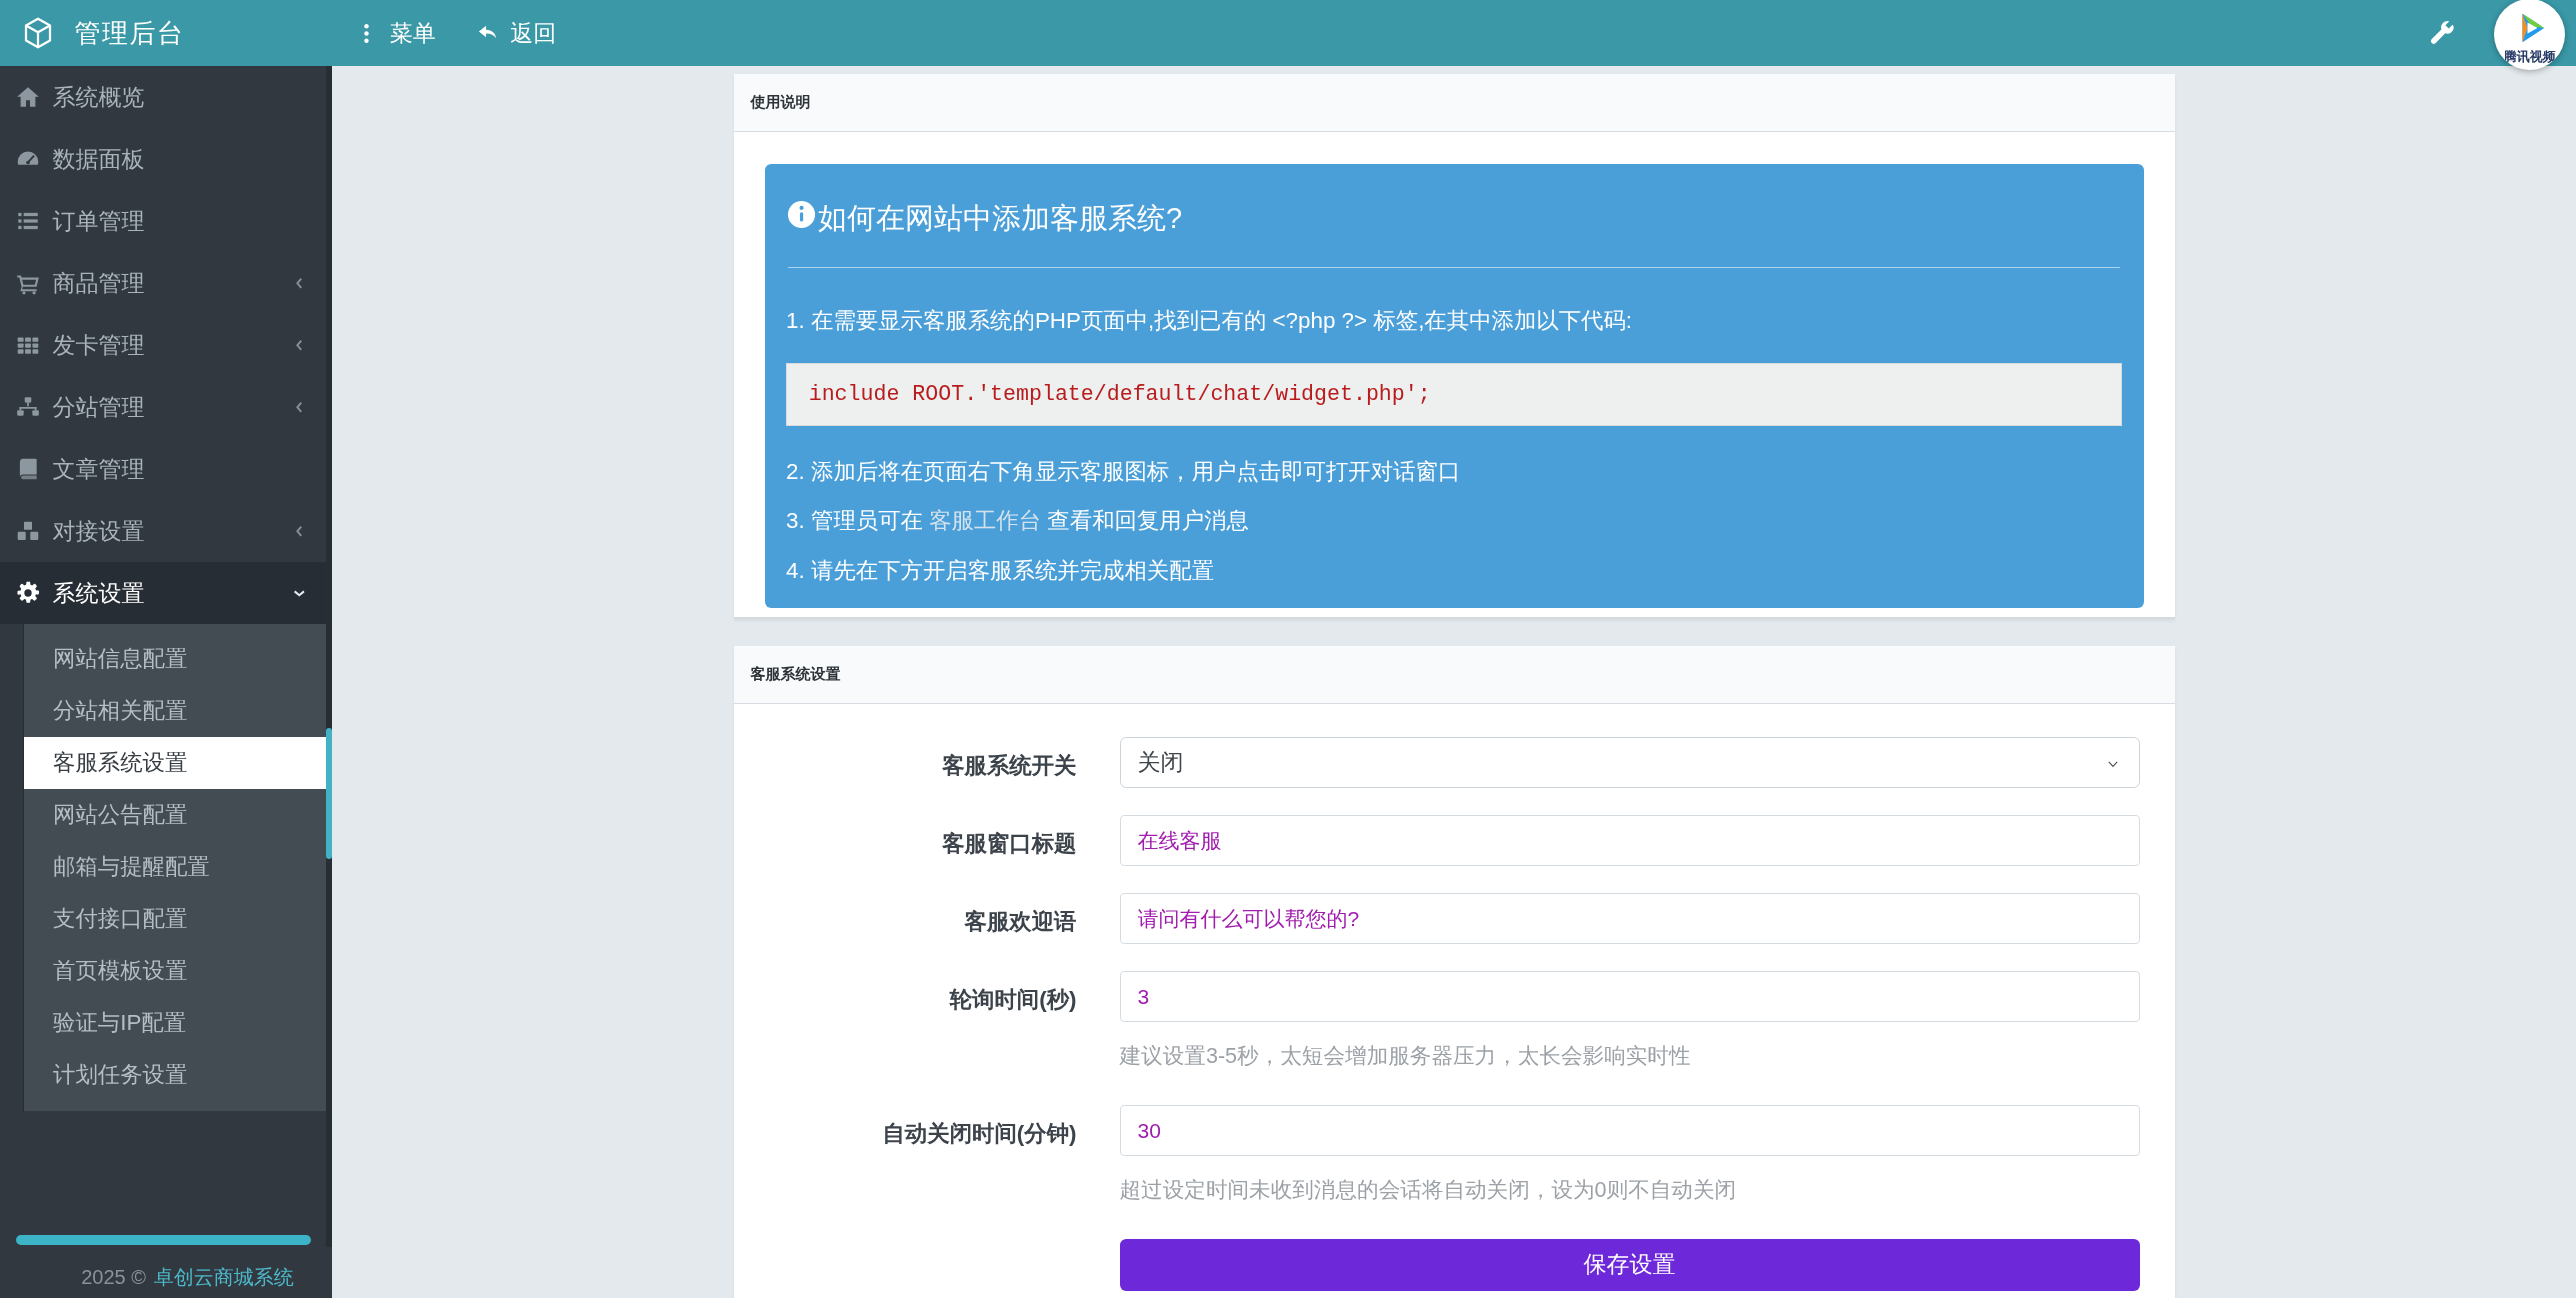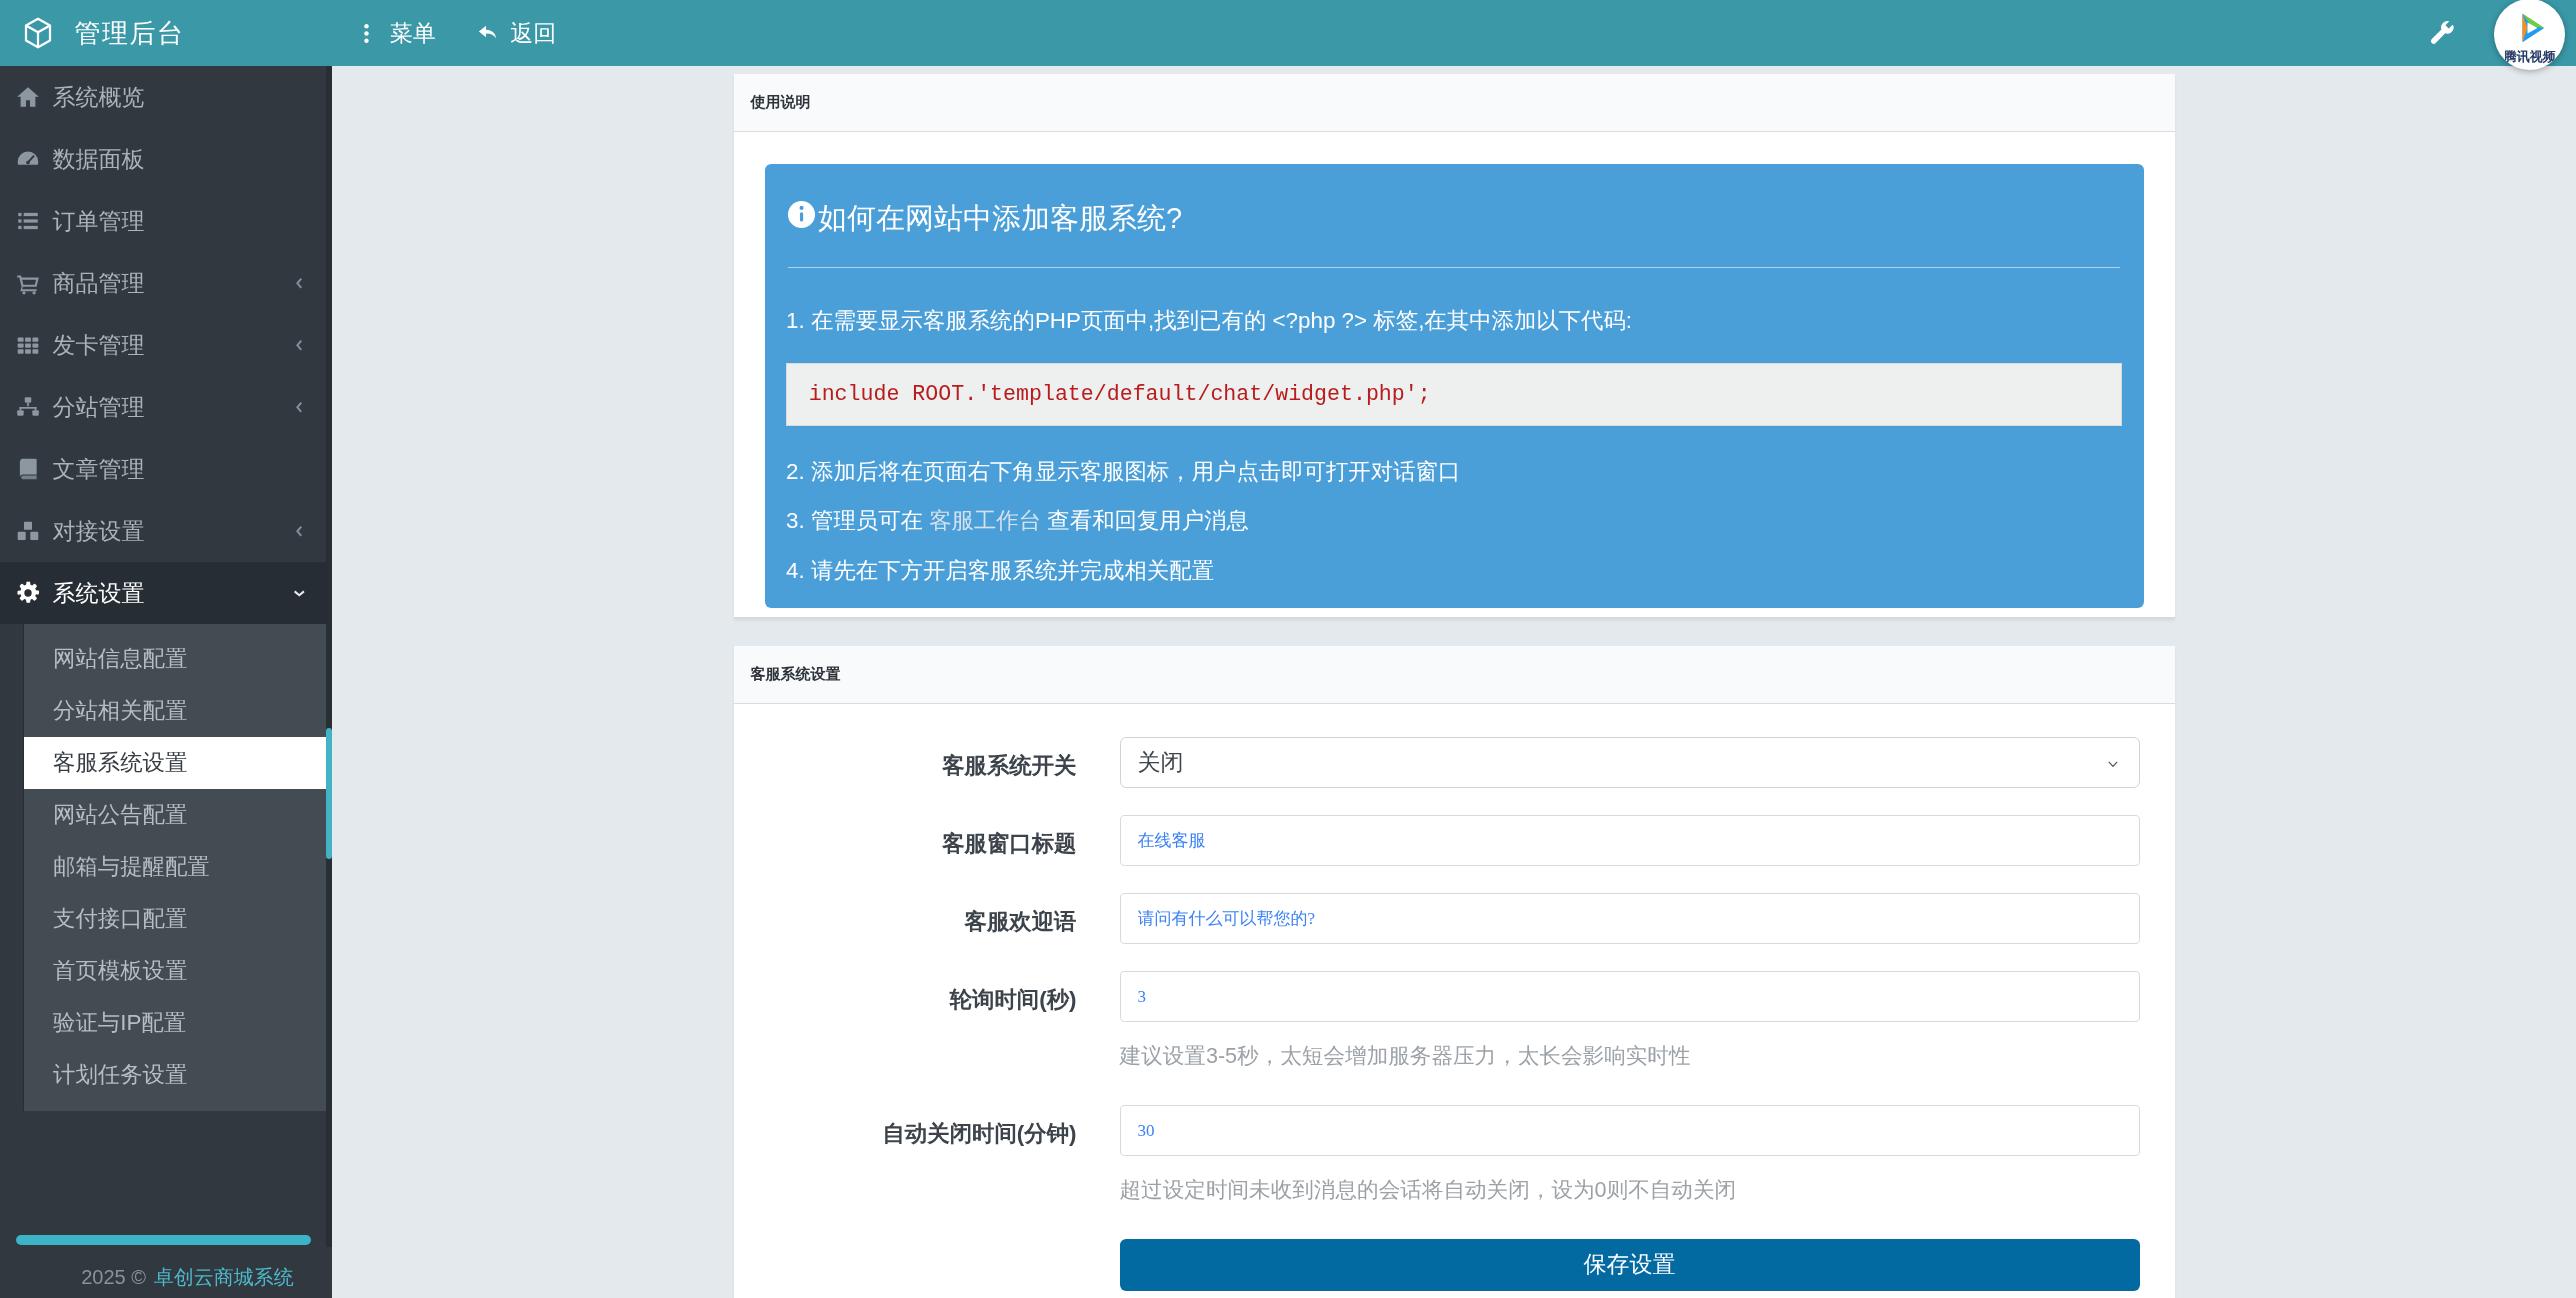--- a/index.html
+++ b/index.html
@@ -63,26 +63,26 @@
   .callout p:last-child { margin-bottom:3.1px; }
   .codebox { background:#eeefef; border:1.5px solid #d9dadb; border-radius:0; padding:18.6px 21.6px; font-family:Liberation Mono, monospace; font-size:21.6px; color:#b91c1c; margin:28px 0 32px; }
   .callout .inline-link { color:#d4e2ee; cursor:pointer; }
 
   
   .settings-body { padding:33px 35px 25.5px; }
   .form-row { display:flex; margin-bottom:27px; }
   .form-row.with-help { margin-bottom:35px; }
   .form-label { width:308px; text-align:right; font-weight:bold; color:#3c434a; font-size:22.4px; padding-top:13px; flex:0 0 auto; }
   .form-field { margin-left:43px; width:1021px; }
-  .text-input { width:100%; height:51px; border:1.5px solid #d3dae0; border-radius:4.6px; font-size:17px; color:#3b82f6; padding:0 17px; background:#fff; font-family:Liberation Serif, serif; outline:none; }
+  .text-input { width:100%; height:51px; border:1.5px solid #d3dae0; border-radius:4.6px; font-size:21px; color:#a21caf; padding:0 17px; background:#fff; font-family:Liberation Sans, sans-serif; outline:none; }
   .select-box { position:relative; height:51px; border:1.5px solid #ccd4da; border-radius:6.2px; display:flex; align-items:center; padding:0 17px; font-size:23px; color:#3f454b; background:#fff; cursor:pointer; }
   .select-box svg { position:absolute; right:15.5px; top:15.5px; width:20px; height:20px; color:#4a5056; }
   .help { font-size:21.6px; color:#9ba1a7; margin-top:18.6px; }
   .btn-row { margin-bottom:0; margin-top:6.2px; }
-  .save-btn { width:100%; height:52px; background:#0369a1; color:#fff; font-size:23px; border:none; border-radius:6.2px; cursor:pointer; font-family:inherit; }
+  .save-btn { width:100%; height:52px; background:#6d28d9; color:#fff; font-size:23px; border:none; border-radius:6.2px; cursor:pointer; font-family:inherit; }
 </style>
 </head>
 <body>
 
 <div class="app">
 
   <div class="sidebar">
     <div class="brand">
       <svg viewBox="0 0 24 24" fill="none" stroke="currentColor" stroke-width="1.5" stroke-linejoin="round">
         <polygon points="12,2.5 20,7 20,17 12,21.5 4,17 4,7"></polygon>

